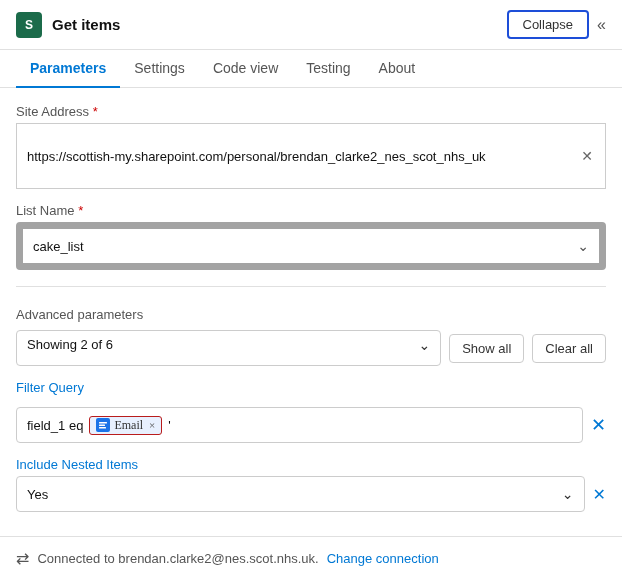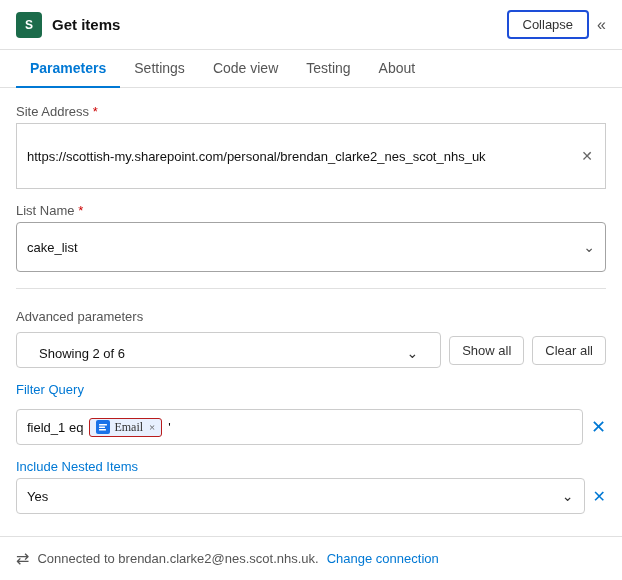--- a/index.html
+++ b/index.html
@@ -132,24 +132,24 @@
       color: #666;
       cursor: pointer;
       font-size: 14px;
       padding: 0 2px;
     }
 
     .select-wrapper {
       position: relative;
       display: flex;
       align-items: center;
-      border: 1px solid #a3a3a3;
-      border-radius: 4px;
-      background: #fff;
-      padding: 16px 10px;
+      border: 7px solid #a3a3a3;
+      border-radius: 4px;
+      background: #fff;
+      padding: 9px 10px;
       min-height: 36px;
       cursor: pointer;
     }
 
     .select-wrapper .select-value {
       flex: 1;
       font-size: 13px;
       color: #111;
     }
 
@@ -176,25 +176,25 @@
 
     .advanced-controls {
       display: flex;
       gap: 8px;
       align-items: center;
     }
 
     .advanced-select-wrapper {
       flex: 1;
       display: flex;
-      align-items: flex-end;
+      align-items: flex-start;
       border: 1px solid #ccc;
       border-radius: 4px;
       background: #fff;
-      padding: 6px 22px;
+      padding: 6px 10px;
       min-height: 36px;
       cursor: pointer;
     }
 
     .advanced-select-wrapper .select-value {
       flex: 1;
       font-size: 13px;
       color: #111;
     }
 

